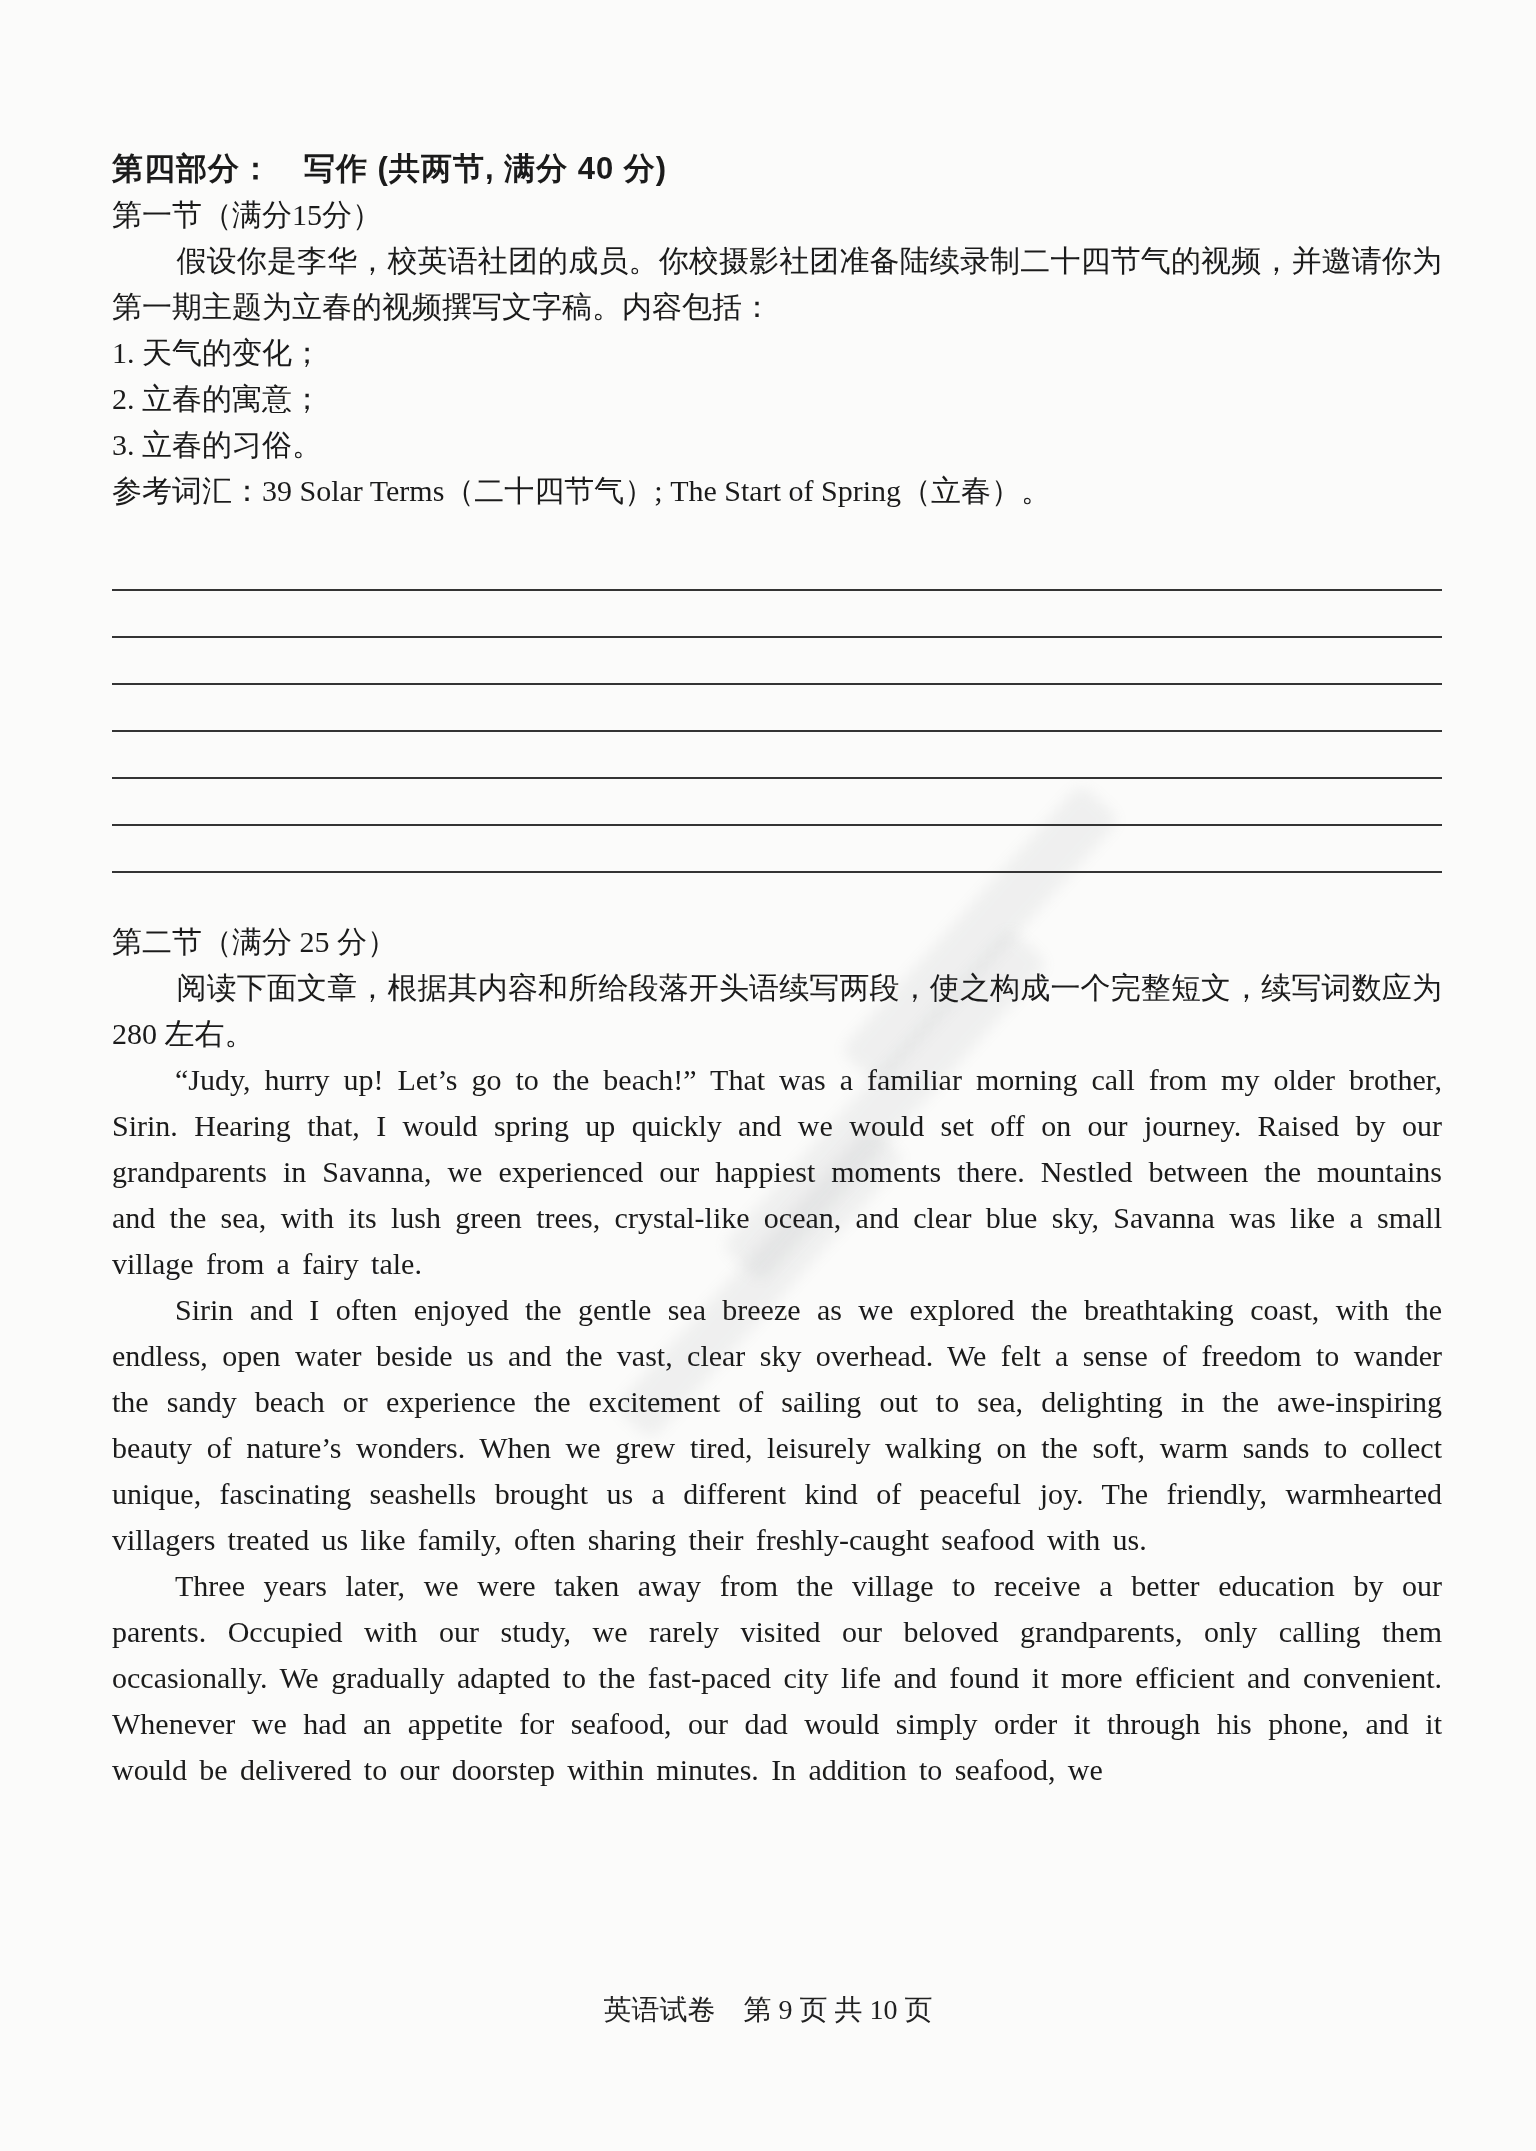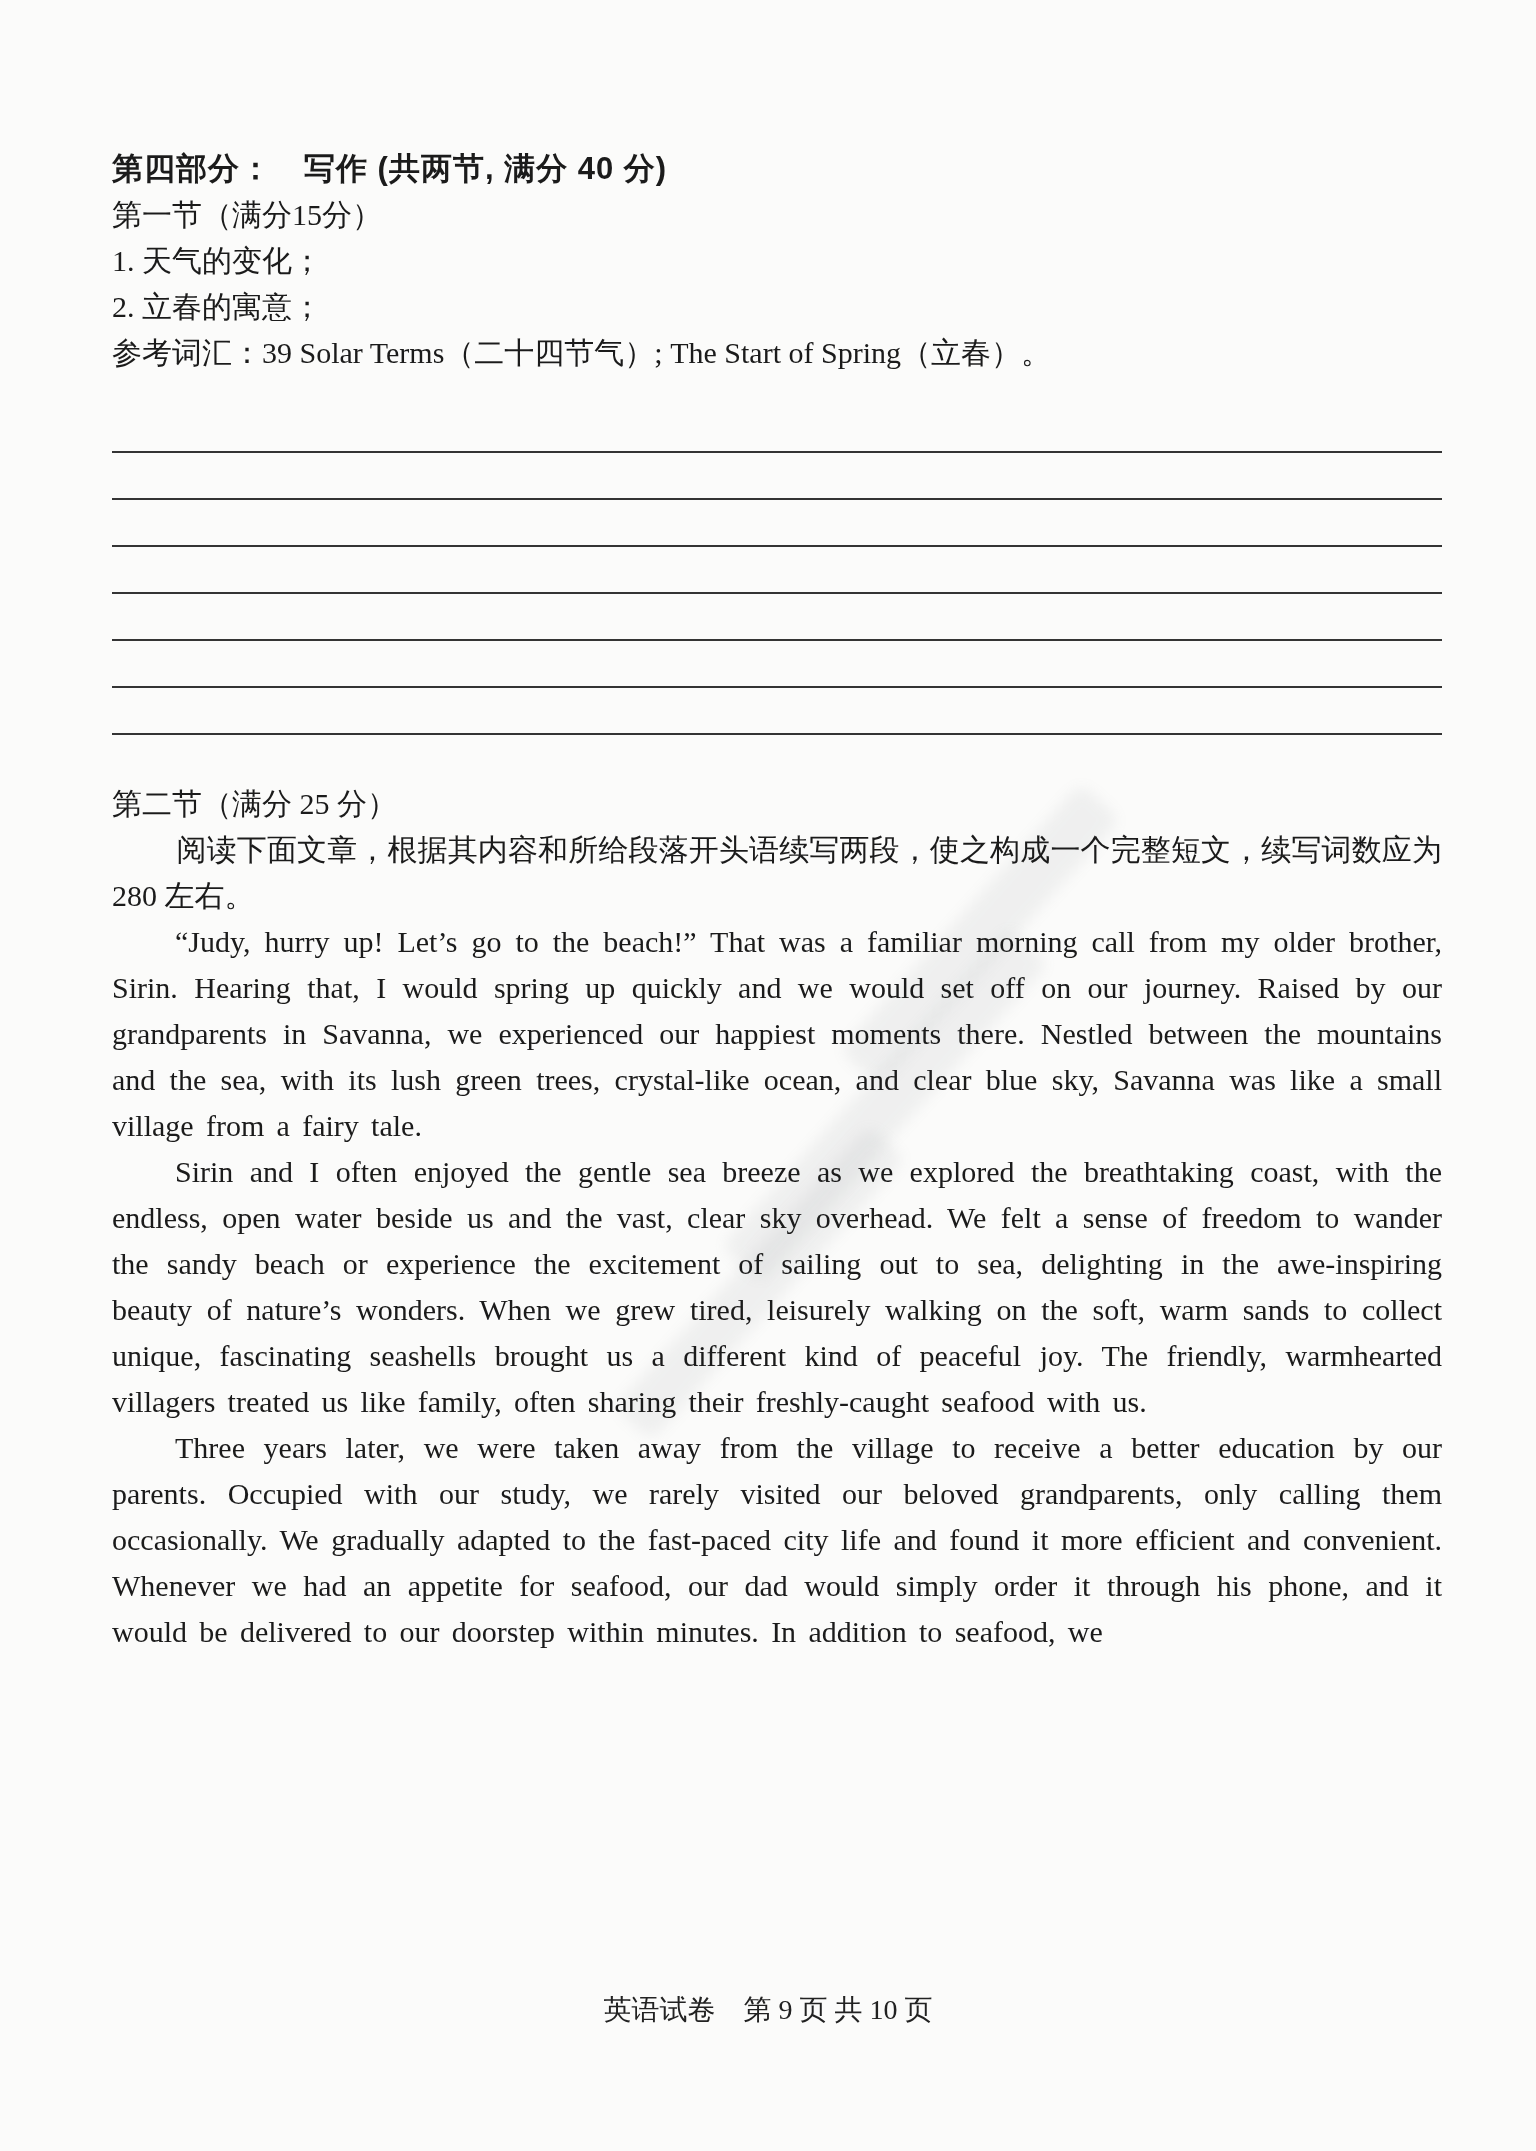--- a/index.html
+++ b/index.html
@@ -101,23 +101,25 @@
     <span class="wm-bar wm-bar2"></span>
     <span class="wm-bar wm-bar3"></span>
   </div>
 
   <main class="content">
 
     <h1 class="heading">第四部分：　写作 (共两节, 满分 40 分)</h1>
 
     <div class="cn-line">第一节（满分15分）</div>
 
+    <p class="cn-para">假设你是李华，校英语社团的成员。你校摄影社团准备陆续录制二十四节气的视频，并邀请你为第一期主题为立春的视频撰写文字稿。内容包括：</p>
 
     <div class="cn-line">1. 天气的变化；</div>
     <div class="cn-line">2. 立春的寓意；</div>
+    <div class="cn-line">3. 立春的习俗。</div>
 
 
     <div class="cn-line">参考词汇：39 Solar Terms（二十四节气）; The Start of Spring（立春）。</div>
 
     <div class="writing-lines">
         <div class="wline"></div>
         <div class="wline"></div>
         <div class="wline"></div>
         <div class="wline"></div>
         <div class="wline"></div>

